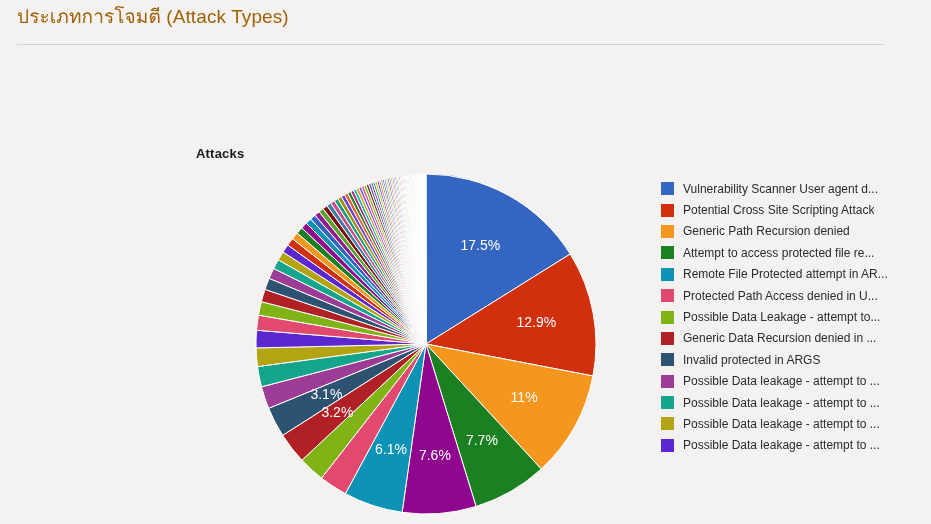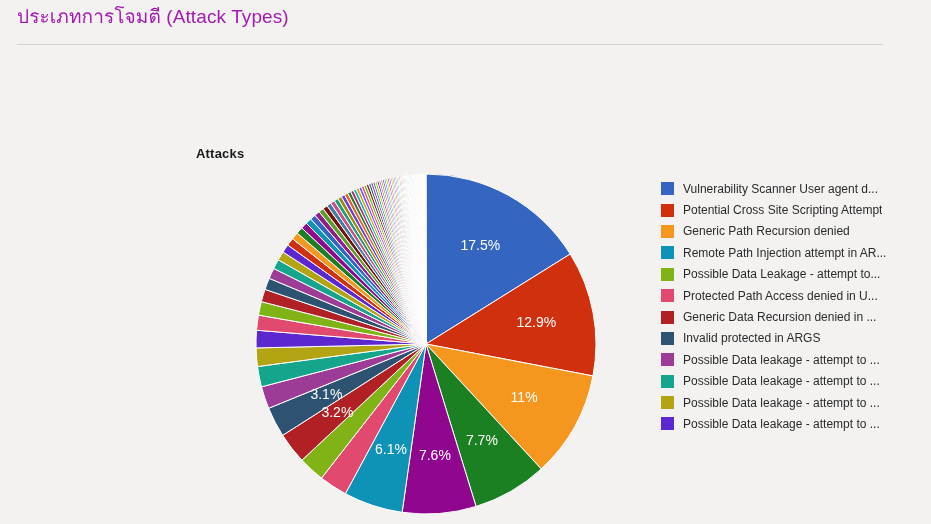--- a/index.html
+++ b/index.html
@@ -17,21 +17,21 @@
   }
 
   
   #page-title {
     position: absolute;
     left: 17px;
     top: 4px;
     font-size: 19px;
     line-height: 26px;
     font-weight: 400;
-    color: #a21caf;
+    color: #a16207;
     letter-spacing: 0.1px;
     white-space: nowrap;
   }
   #title-rule {
     position: absolute;
     left: 17px;
     top: 44px;
     width: 866px;
     height: 0;
     border-top: 1px solid #d2d2d2;
@@ -260,37 +260,41 @@
     </svg>
   </div>
 
   <div id="legend">
       <div class="legend-row">
         <span class="legend-swatch" style="background: rgb(52, 101, 192);"></span>
         <span class="legend-label">Vulnerability Scanner User agent d...</span>
       </div>
       <div class="legend-row">
         <span class="legend-swatch" style="background: rgb(208, 48, 14);"></span>
-        <span class="legend-label">Potential Cross Site Scripting Attempt</span>
+        <span class="legend-label">Potential Cross Site Scripting Attack</span>
       </div>
       <div class="legend-row">
         <span class="legend-swatch" style="background: rgb(245, 150, 30);"></span>
         <span class="legend-label">Generic Path Recursion denied</span>
       </div>
       <div class="legend-row">
+        <span class="legend-swatch" style="background: rgb(26, 128, 33);"></span>
+        <span class="legend-label">Attempt to access protected file re...</span>
+      </div>
+      <div class="legend-row">
         <span class="legend-swatch" style="background: rgb(14, 146, 182);"></span>
-        <span class="legend-label">Remote Path Injection attempt in AR...</span>
+        <span class="legend-label">Remote File Protected attempt in AR...</span>
+      </div>
+      <div class="legend-row">
+        <span class="legend-swatch" style="background: rgb(225, 73, 110);"></span>
+        <span class="legend-label">Protected Path Access denied in U...</span>
       </div>
       <div class="legend-row">
         <span class="legend-swatch" style="background: rgb(127, 179, 22);"></span>
         <span class="legend-label">Possible Data Leakage - attempt to...</span>
-      </div>
-      <div class="legend-row">
-        <span class="legend-swatch" style="background: rgb(225, 73, 110);"></span>
-        <span class="legend-label">Protected Path Access denied in U...</span>
       </div>
       <div class="legend-row">
         <span class="legend-swatch" style="background: rgb(177, 32, 37);"></span>
         <span class="legend-label">Generic Data Recursion denied in ...</span>
       </div>
       <div class="legend-row">
         <span class="legend-swatch" style="background: rgb(46, 83, 114);"></span>
         <span class="legend-label">Invalid protected in ARGS</span>
       </div>
       <div class="legend-row">

